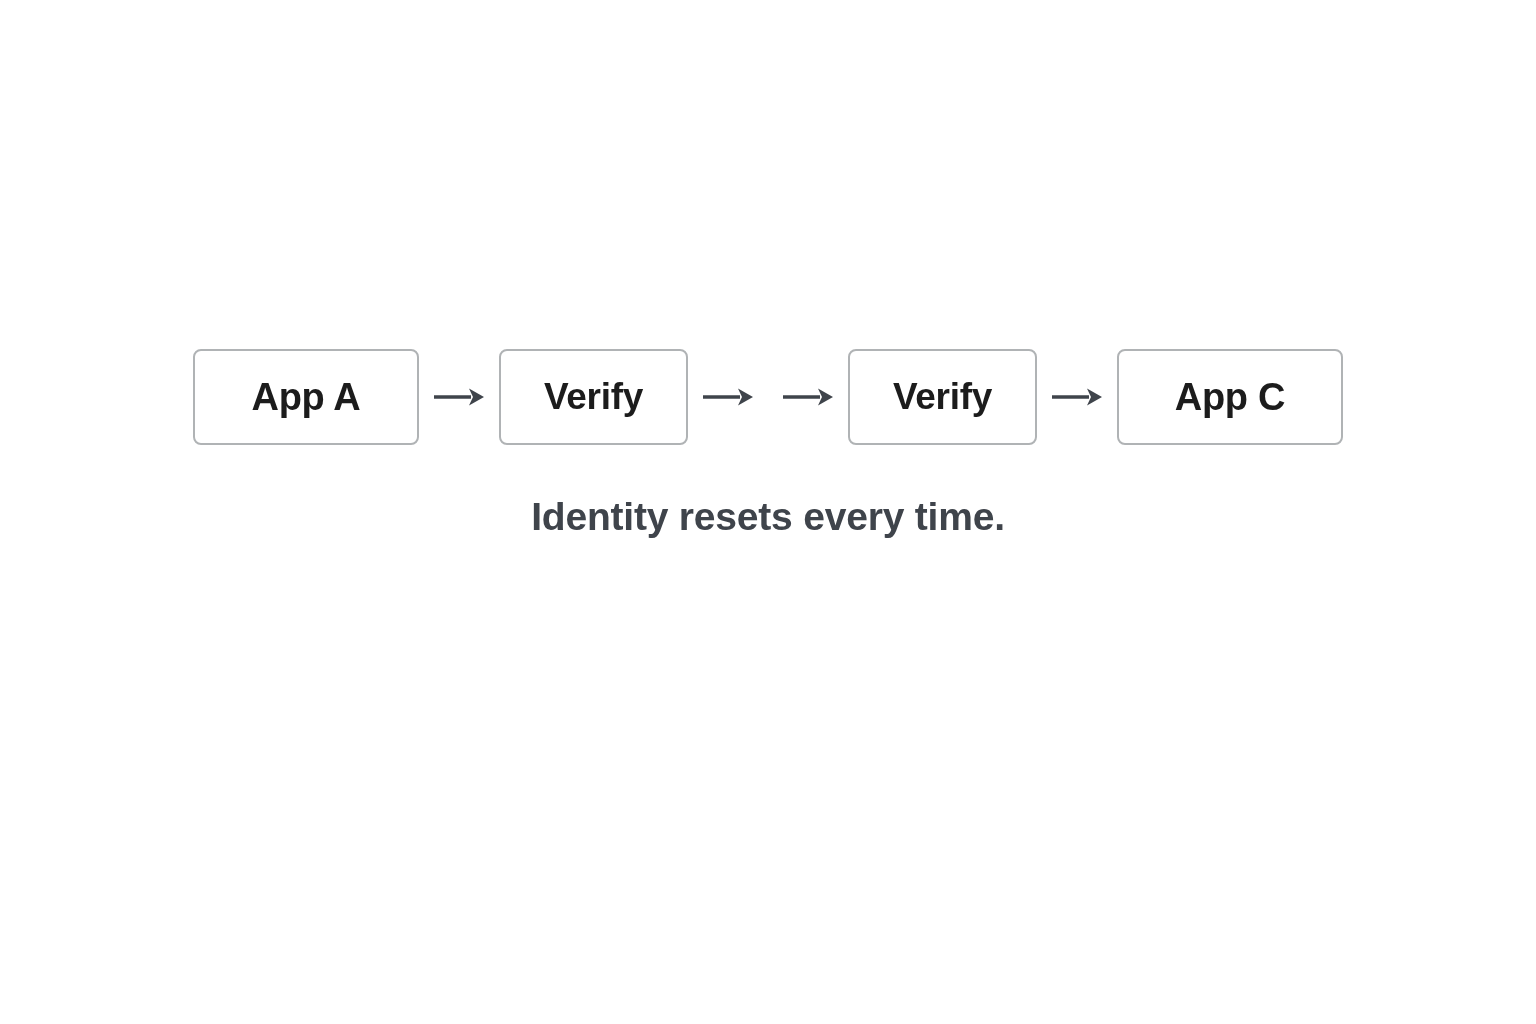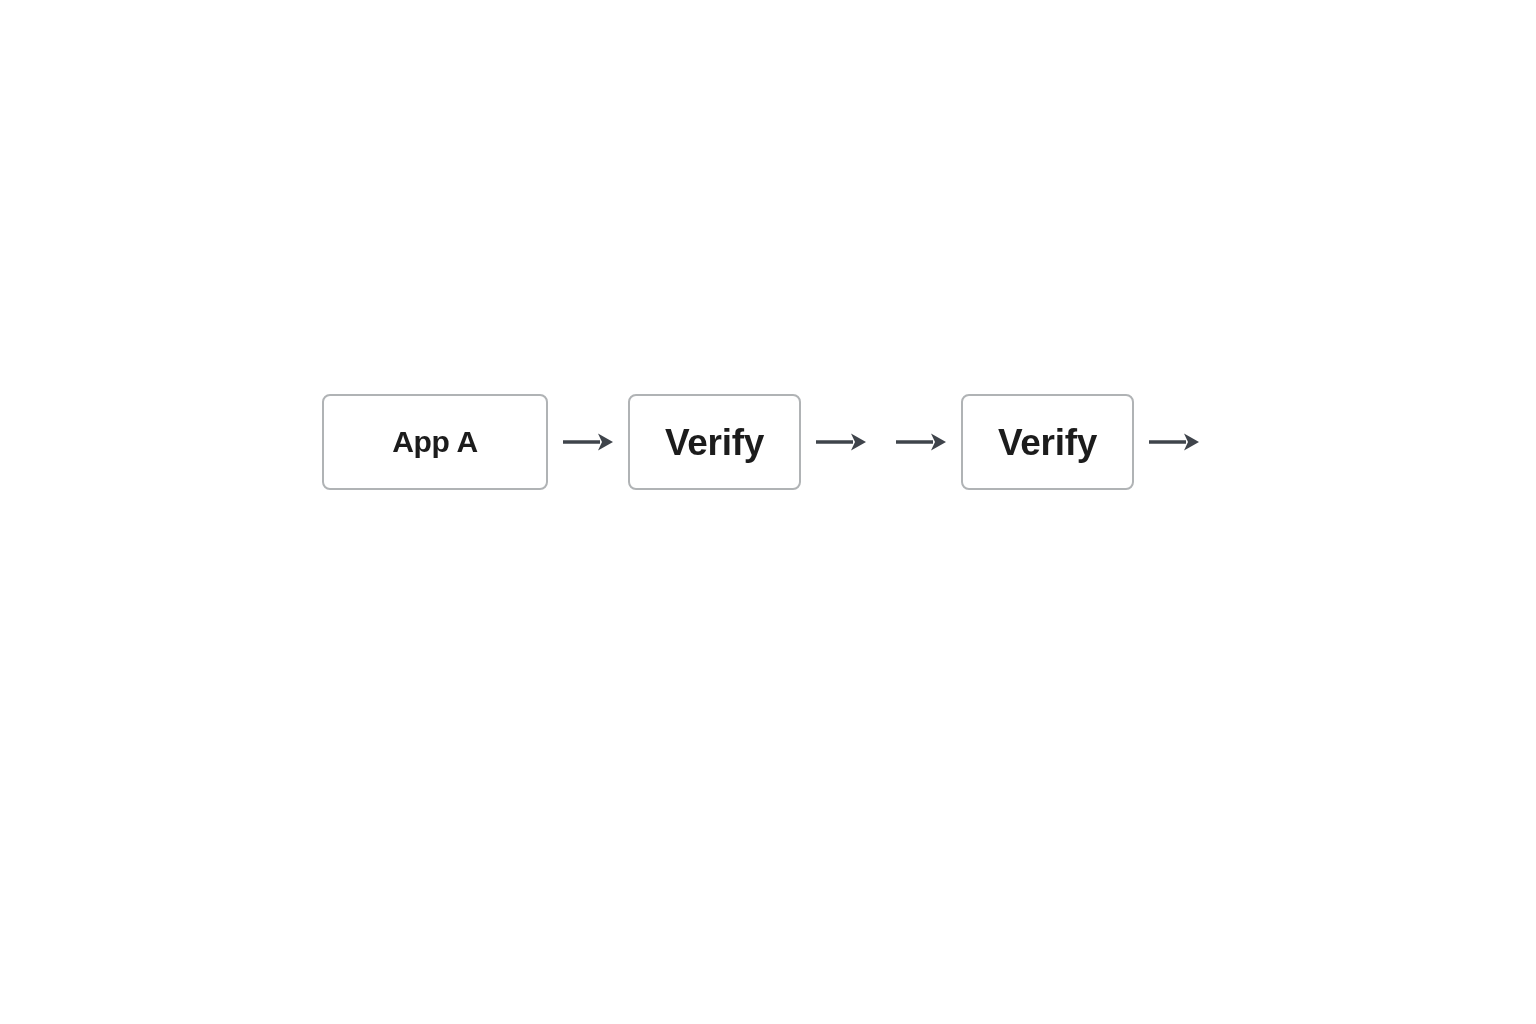--- a/index.html
+++ b/index.html
@@ -46,26 +46,26 @@
     align-items: center;
     justify-content: center;
     flex: 0 0 auto;
   }
 
   .node-box.node-app {
     width: 226px;
   }
 
   .node-box.node-verify {
-    width: 173px;
+    width: 189px;
   }
 
   .node-label {
     font-family: "Liberation Sans", sans-serif;
-    font-size: 30px;
+    font-size: 38px;
     font-weight: 700;
     color: #1c1c1c;
     letter-spacing: -0.3px;
     line-height: 1;
     white-space: nowrap;
   }
 
   .node-box.node-verify .node-label {
     font-size: 37px;
   }
@@ -136,17 +136,21 @@
       <span class="node-label">Verify</span>
     </div>
 
     <div class="arrow-connector">
       <svg width="52" height="26" viewBox="0 0 52 26" aria-hidden="true">
         <line x1="1" y1="13" x2="38" y2="13" stroke="#3f444b" stroke-width="3.4" stroke-linecap="butt"></line>
         <polygon points="36,4.5 51,13 36,21.5 40,13" fill="#3f444b"></polygon>
       </svg>
     </div>
 
+    <div class="node-box node-app">
+      <span class="node-label">App C</span>
+    </div>
 
   </div>
 
+  <div id="caption">Identity resets every time.</div>
 
 </div>
 
 </body></html>

